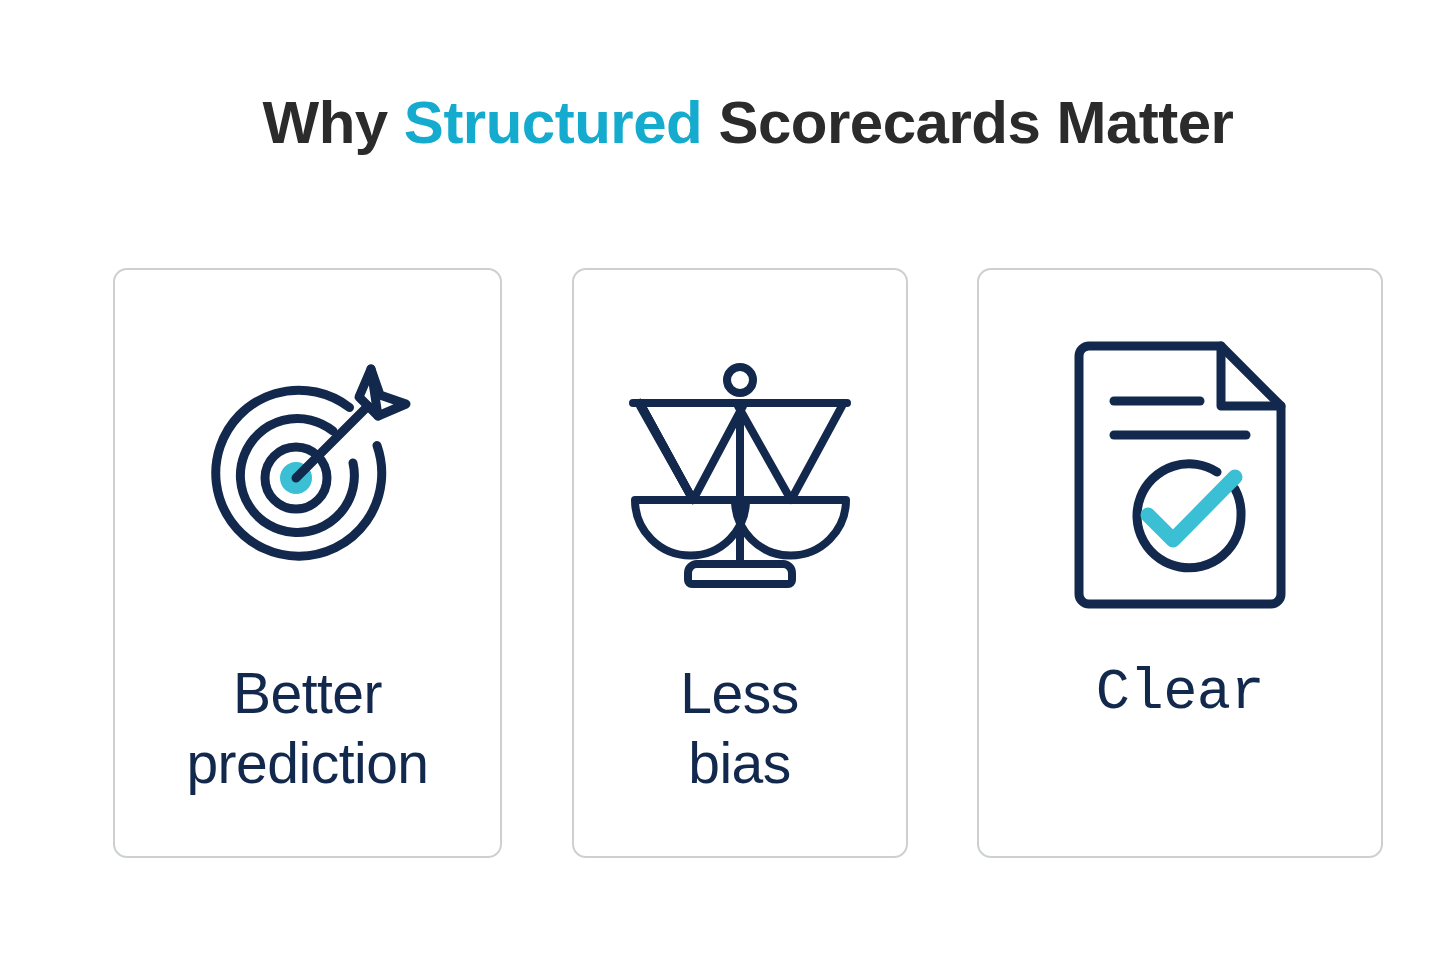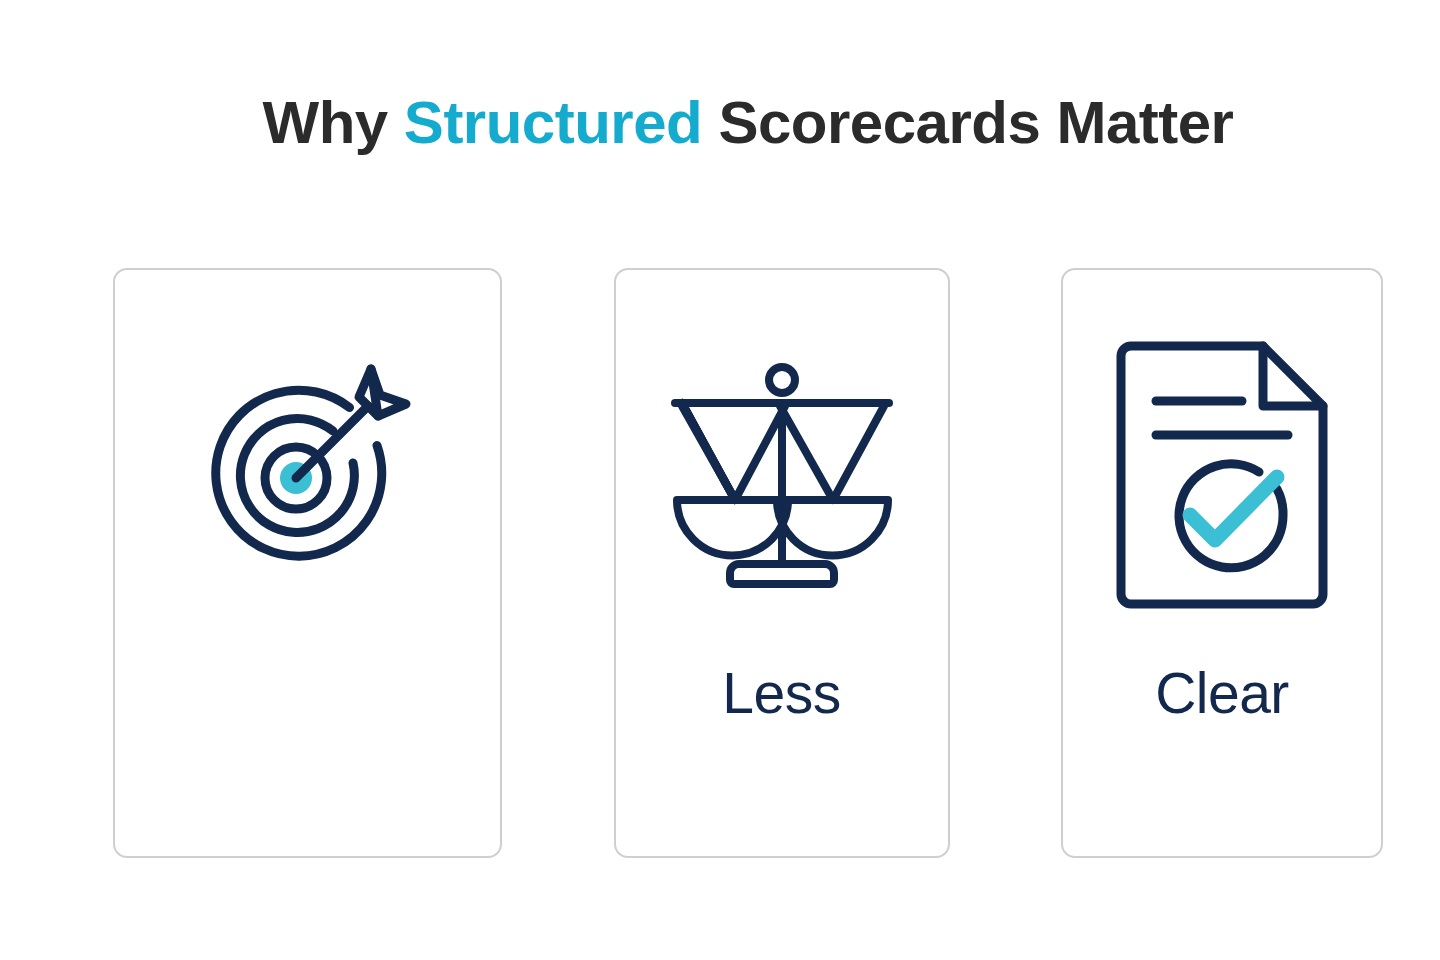--- a/index.html
+++ b/index.html
@@ -66,21 +66,21 @@
     display: flex;
     flex-direction: column;
     align-items: center;
     justify-content: flex-start;
     padding-top: 58px;
     position: relative;
   }
 
   .card-1 { width: 389px; }
   .card-2 { width: 336px; }
-  .card-3 { width: 322px; }
+  .card-3 { width: 406px; font-family: Liberation Mono, monospace; }
 
   .icon-slot {
     height: 300px;
     display: flex;
     align-items: center;
     justify-content: center;
   }
 
   .card-label {
     position: absolute;
@@ -123,20 +123,24 @@
           <circle cx="103" cy="115" r="16" fill="#3BBFD4"></circle>
           <g fill="none" stroke="#12284C" stroke-width="9" stroke-linecap="round" stroke-linejoin="round">
 
             <path d="M 103 115 L 175 43"></path>
 
             <path d="M 166 34 L 178 6 L 187 32 L 213 41 L 185 53 Z"></path>
             <path d="M 178 6 L 185 53"></path>
           </g>
         </svg>
       </div>
+      <div class="card-label">
+        <span class="l1">Better</span>
+        <span class="l2">prediction</span>
+      </div>
     </div>
 
     <div class="card card-2">
       <div class="icon-slot">
         <svg width="250" height="240" viewBox="0 0 250 240">
           <g fill="none" stroke="#12284C" stroke-width="8" stroke-linecap="round" stroke-linejoin="round">
 
             <circle cx="125" cy="22" r="13"></circle>
 
             <line x1="18" y1="45" x2="232" y2="45"></line>
@@ -156,20 +160,21 @@
             <path d="M 123 48 L 176 142 L 227 48"></path>
 
             <path d="M 120 142 L 231 142 A 55.5 55.5 0 0 1 120 142 Z"></path>
 
             <path d="M 82 206 L 168 206 A 9 9 0 0 1 177 215 L 177 222 A 4 4 0 0 1 173 226 L 77 226 A 4 4 0 0 1 73 222 L 73 215 A 9 9 0 0 1 82 206 Z"></path>
           </g>
         </svg>
       </div>
       <div class="card-label">
         <span class="l1">Less</span>
+        <span class="l2">bias</span>
       </div>
     </div>
 
     <div class="card card-3">
       <div class="icon-slot">
         <svg width="230" height="280" viewBox="0 0 230 280">
           <g fill="none" stroke="#12284C" stroke-width="9" stroke-linecap="round" stroke-linejoin="round">
 
             <path d="M 156 8 L 24 8 A 10 10 0 0 0 14 18 L 14 256 A 10 10 0 0 0 24 266 L 206 266 A 10 10 0 0 0 216 256 L 216 68 Z"></path>
 

